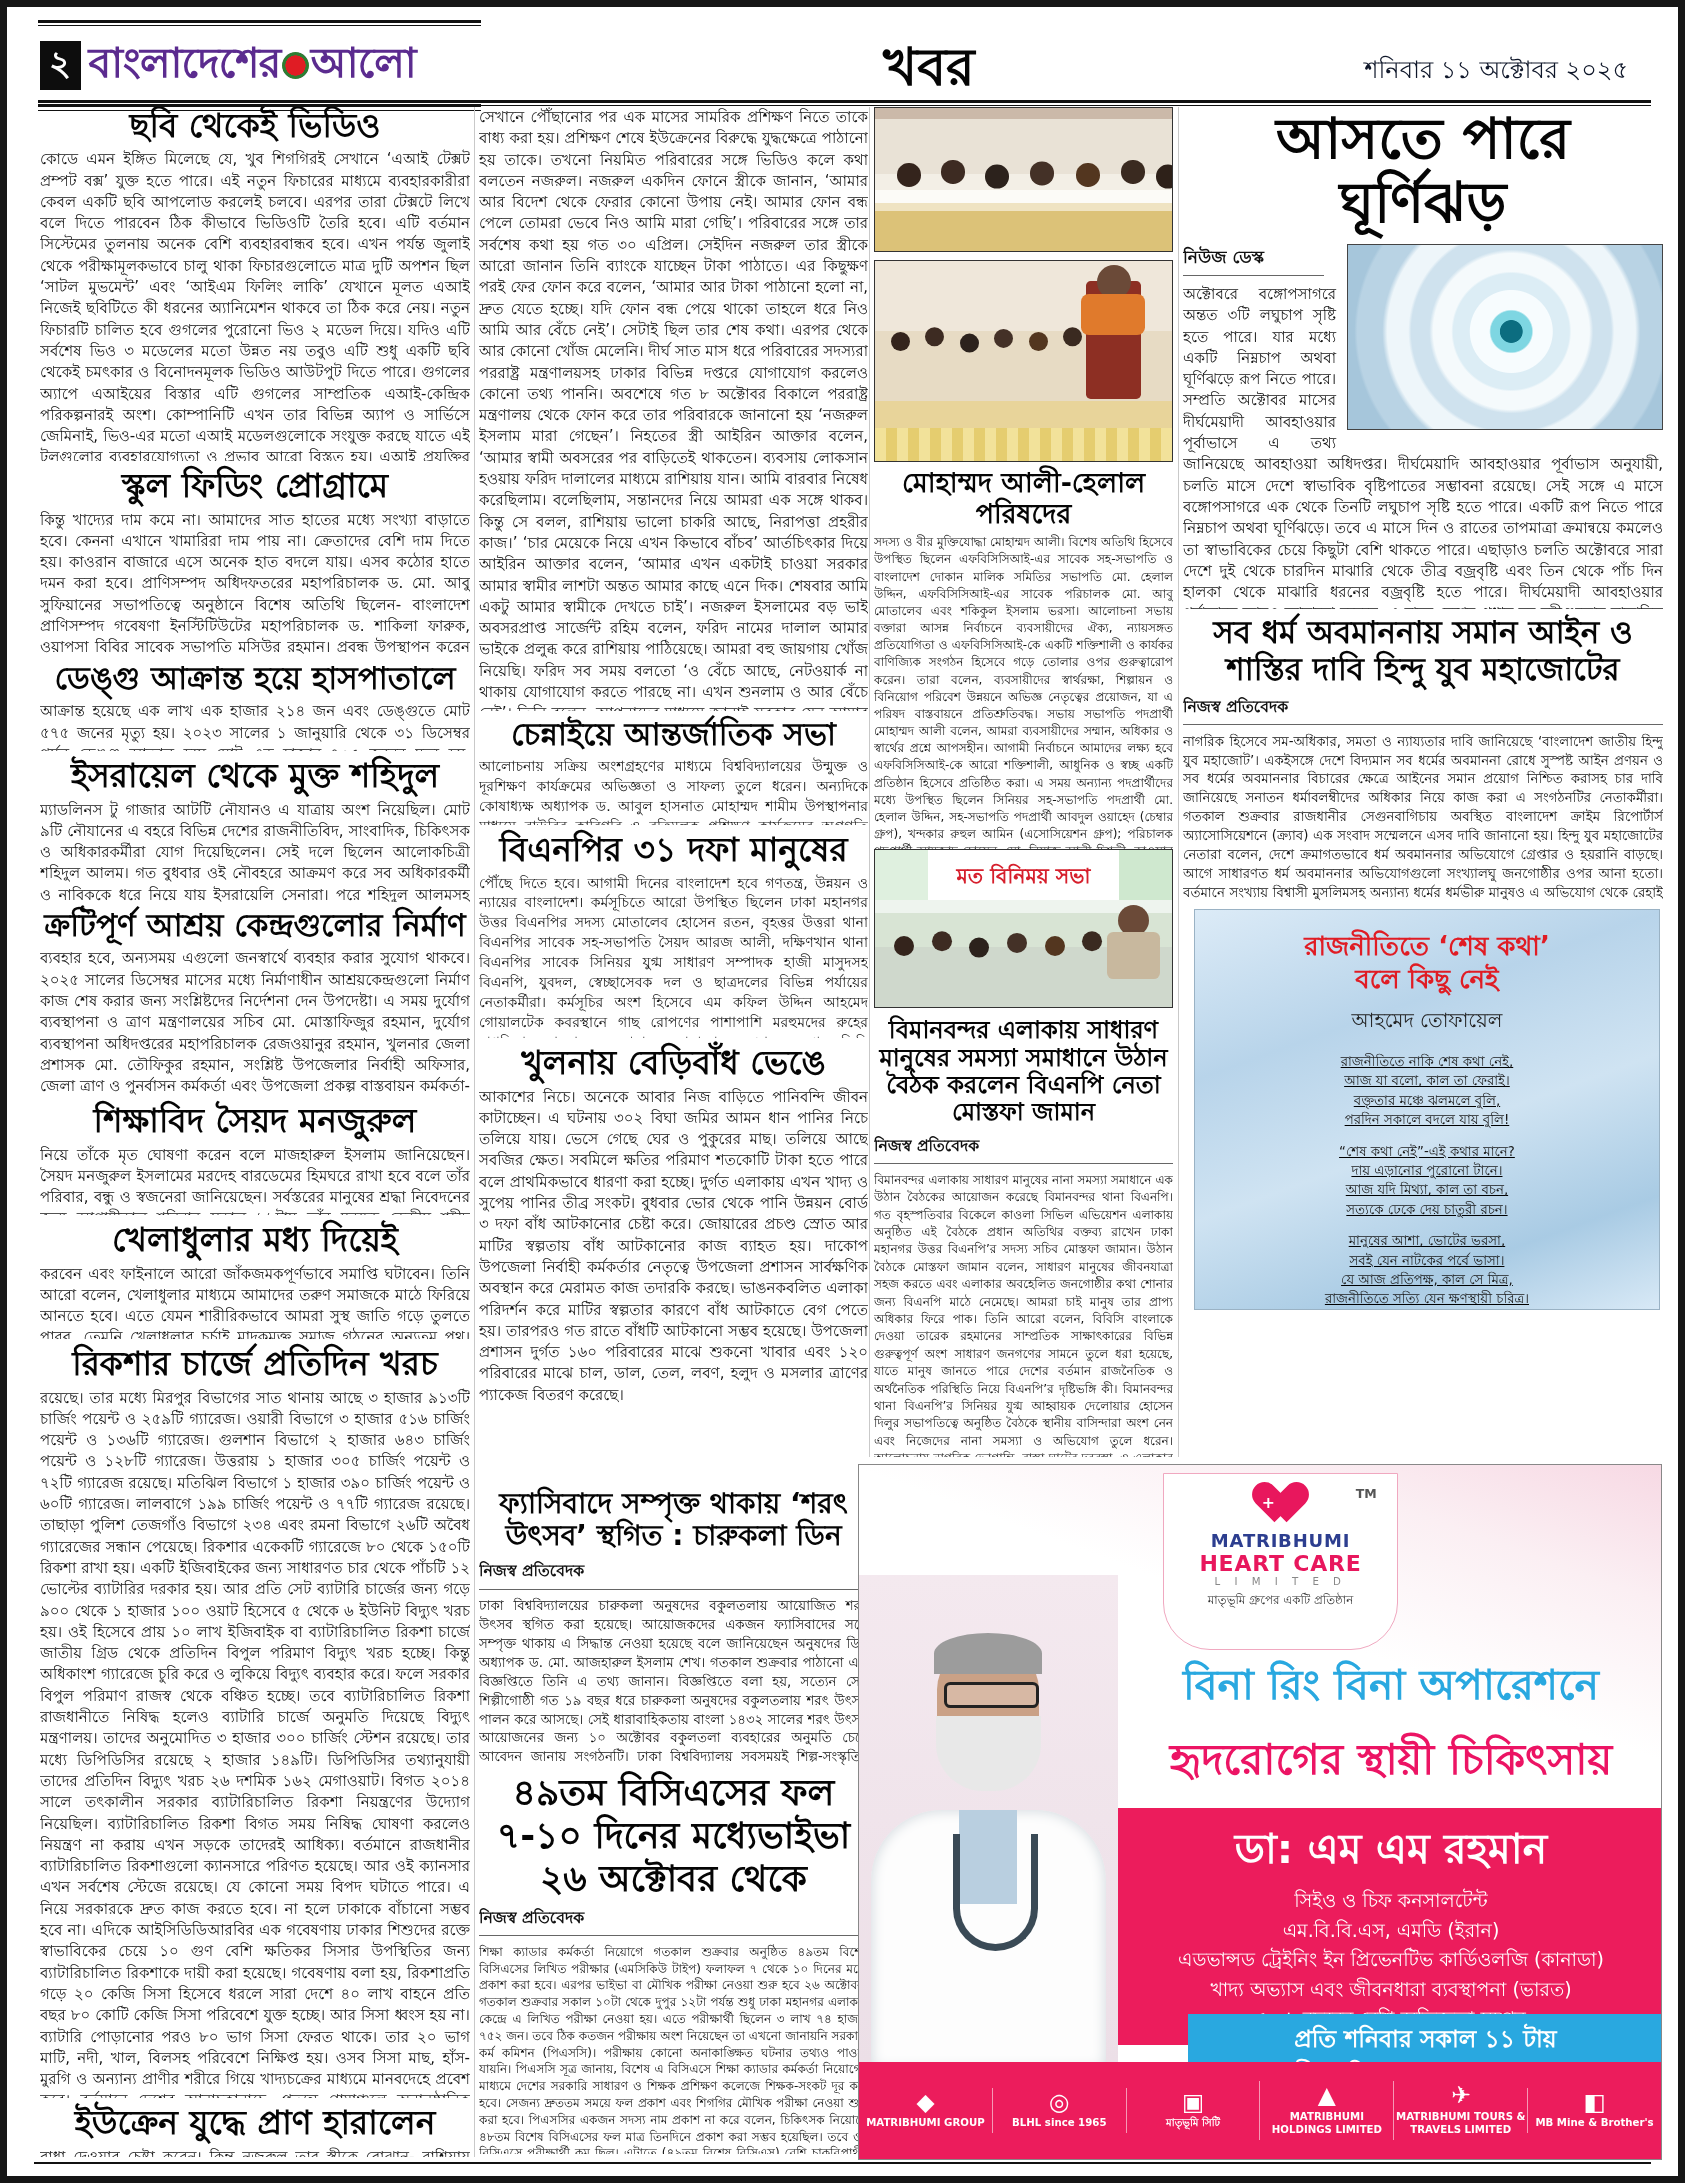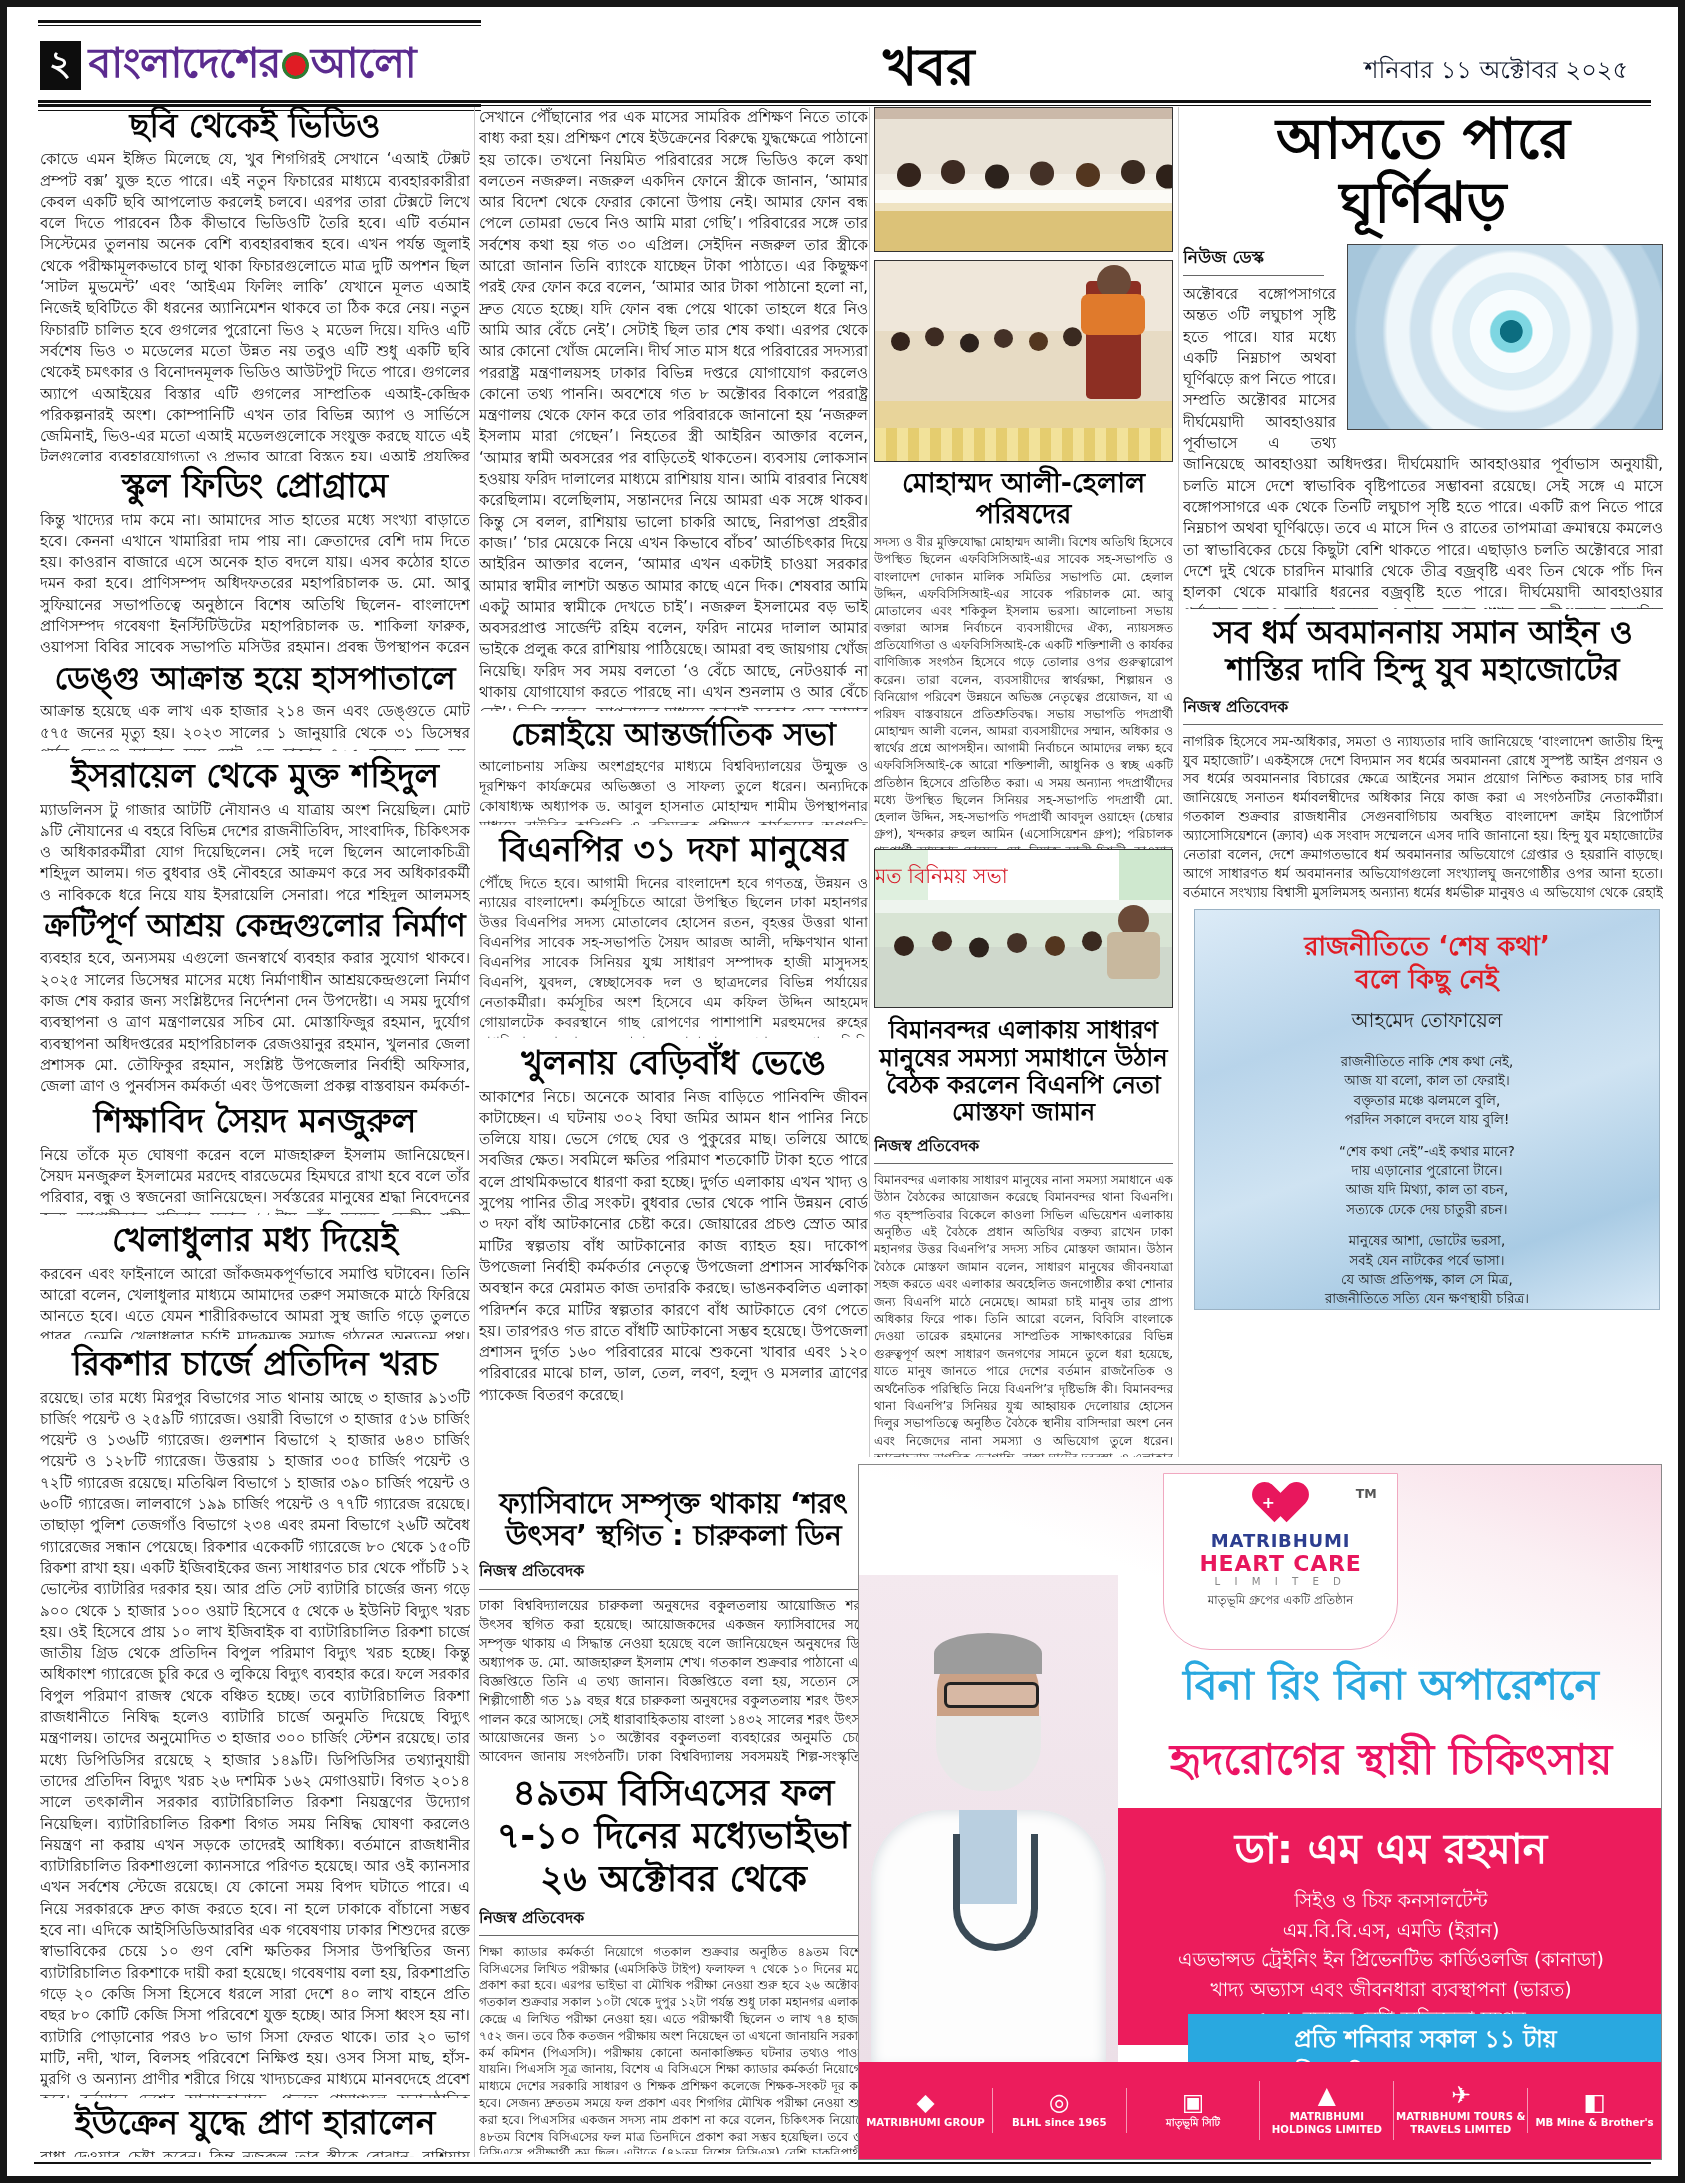--- a/index.html
+++ b/index.html
@@ -19,31 +19,31 @@
   
   .col{position:absolute;overflow:hidden;}
   .art{overflow:hidden;}
   .hl{font-weight:bold;text-align:center;color:#050505;line-height:1.14;margin:6.3px 3.1px 4.7px;}
   .bd{margin:0;text-align:justify;color:#141414;line-height:1.42;word-break:break-word;}
   .byline{font-weight:bold;font-size:15.7px;color:#111;margin:6.3px 0 3.1px;}
   .brule{border-bottom:0.8px solid #666;margin:3.1px 0 7.8px;}
   
   .ph{position:relative;border:0.8px solid #333;overflow:hidden;}
   .heads{position:absolute;border-radius:50%;background:#34241c;}
-  .banner-txt{position:absolute;left:0;right:0;text-align:left;font-weight:normal;color:#d61f2c;}
+  .banner-txt{position:absolute;left:0;right:0;text-align:center;font-weight:bold;color:#d61f2c;}
   
   .cyc{float:right;width:314px;height:184px;margin:0 0 6.3px 11px;border:0.8px solid #444;
        background:
          radial-gradient(circle at 52% 47%, #0c6d80 0 11px, #7ed6e2 11.8px 20.4px, #f7fcfe 22px 41px, #dcedf5 42px 58px, #f5fafc 60px 78px, #cfe2ee 82px 100px, #eef6fa 103px 124px, #b9d3e4 129px 154px, #a6c6db 157px 188px, #8fb6d0 193px 100%);}
   
   .poembox{position:relative;border:0.8px solid #9ab2c4;background:linear-gradient(160deg,#dcebf7 0%,#b8d4ea 30%,#cfe3f2 55%,#a9cbe4 80%,#d8e9f6 100%);padding:20.4px 23.5px;box-sizing:border-box;overflow:hidden;}
   .poem-title{color:#e01c24;font-weight:bold;font-size:26px;line-height:1.25;}
   .poem-author{font-size:19.6px;color:#222;margin:11px 0 14px;}
   .pl{display:block;font-size:13.3px;line-height:1.45;color:#1a1a1a;}
-  .stanza{margin-bottom:12.5px;}
+  .stanza{margin-bottom:12.5px;text-decoration:underline;}
   
   .ad{position:absolute;left:851px;top:1457px;width:804px;height:696px;border:0.8px solid #888;box-sizing:border-box;background:linear-gradient(200deg,#f7d9e4 0%,#fbeff3 14%,#ffffff 30%);overflow:hidden;}
   .logo-card{position:absolute;left:304px;top:7.8px;width:235px;height:177px;background:#fff;border:0.8px solid #f0a8c0;border-radius:0 0 47px 47px;text-align:center;padding-top:6.3px;box-sizing:border-box;}
   .heart{position:relative;width:50px;height:45px;margin:0 auto;}
   .heart:before,.heart:after{content:"";position:absolute;top:0;width:25px;height:39px;border-radius:20.4px 20.4px 0 0;background:#e8175d;}
   .heart:before{left:1.6px;transform:rotate(-45deg);}
   .heart:after{right:1.6px;transform:rotate(45deg);}
   .heart .plus{position:absolute;left:6.3px;top:12.5px;color:#fff;font-size:15.7px;font-weight:bold;z-index:2;}
   .lg1{color:#2d3e8f;font-weight:bold;font-size:18px;letter-spacing:0.8px;margin-top:4.7px;}
   .lg2{color:#e8175d;font-weight:bold;font-size:22px;letter-spacing:0.8px;}

